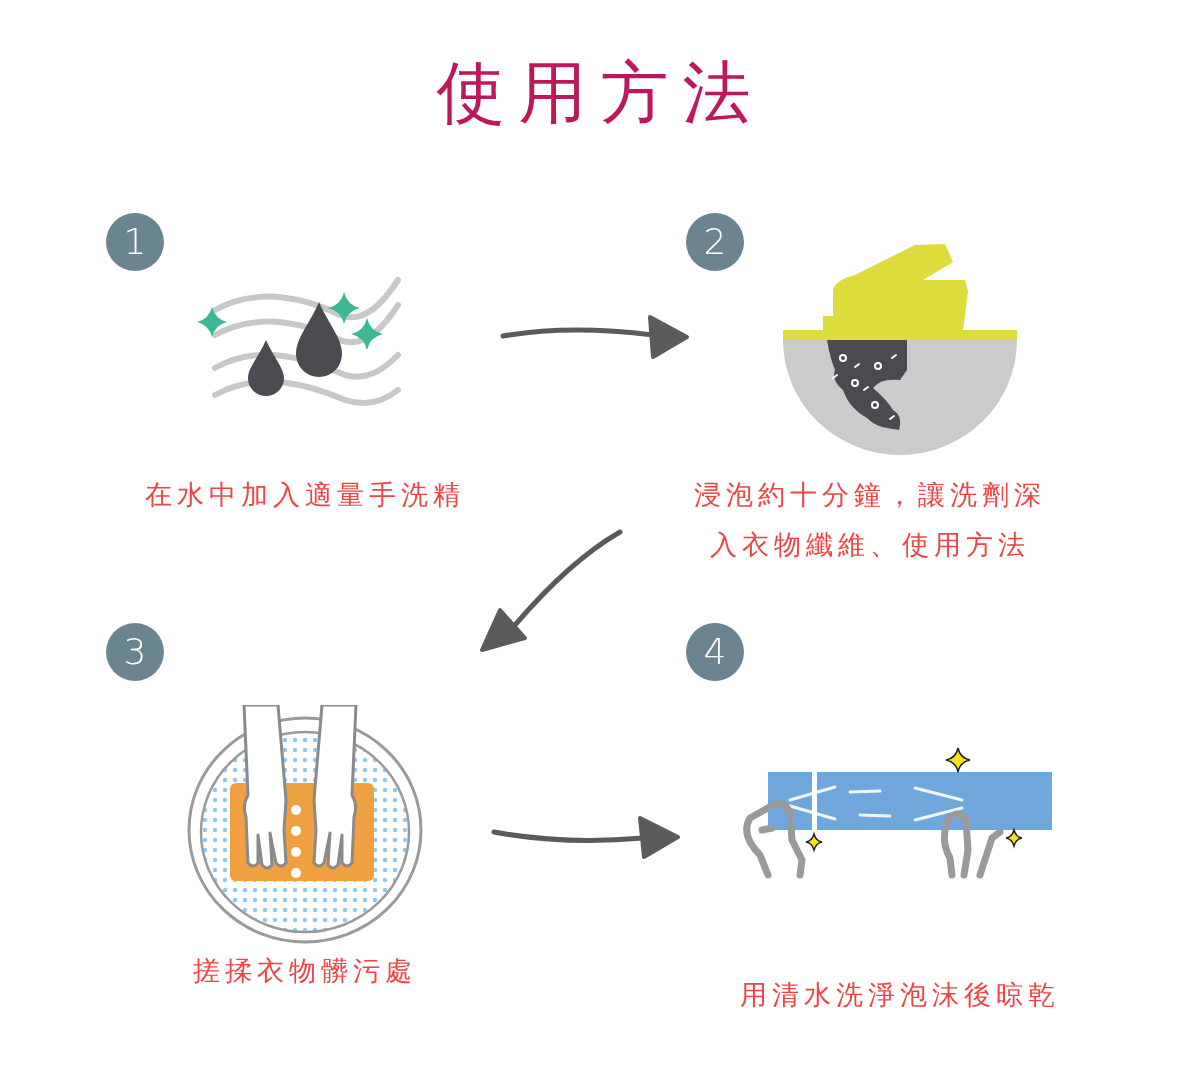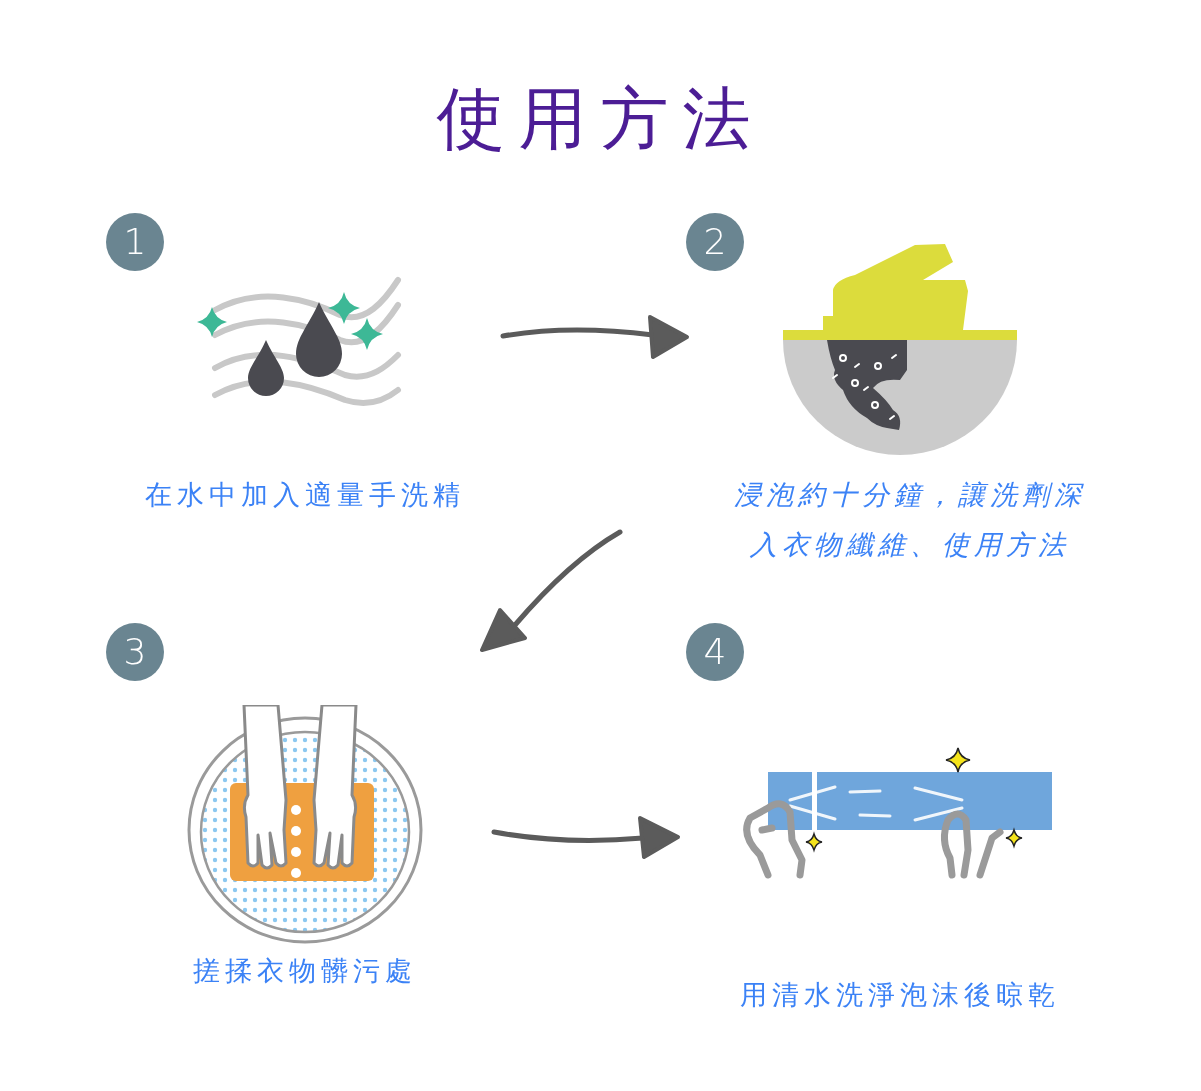--- a/index.html
+++ b/index.html
@@ -1,24 +1,24 @@
 <!DOCTYPE html>
 <html><head>
 <meta charset="utf-8">
 <style>
   html, body { margin: 0; padding: 0; background: #ffffff; }
   body { width: 1201px; height: 1091px; position: relative; overflow: hidden;
          font-family: "DejaVu Sans", "Liberation Sans", sans-serif; color: #6a8591; }
-  .title { position: absolute; left: 0; width: 1201px; top: 78px; text-align: center;
-           font-size: 68px; letter-spacing: 14px; color: #4c1d95; font-weight: 300; line-height: 1.2; }
+  .title { position: absolute; left: 0; width: 1201px; top: 52px; text-align: center;
+           font-size: 68px; letter-spacing: 14px; color: #be185d; font-weight: 300; line-height: 1.2; }
   .badge { position: absolute; width: 58px; height: 58px; border-radius: 50%;
            background: #6a8591; color: #ffffff; font-size: 36px; line-height: 58px;
            text-align: center; font-weight: 300; }
   .caption { position: absolute; text-align: center; font-size: 27px; letter-spacing: 5px;
-             color: #3b82f6; line-height: 50px; }
+             color: #ef4444; line-height: 50px; }
   .illus { position: absolute; }
   .arrow { position: absolute; }
 </style>
 </head>
 <body>
 
 <div class="title">使用方法</div>
 
 <div class="badge" style="left:106px;top:213px;">1</div>
 <svg class="illus" style="left:190px;top:270px;" width="220" height="150" viewBox="0 0 220 150">
@@ -55,21 +55,21 @@
       <circle cx="100" cy="165" r="3"></circle>
   </g>
   <g stroke="#ffffff" stroke-width="2" stroke-linecap="round">
     <line x1="80" y1="127" x2="84" y2="124"></line>
       <line x1="117" y1="118" x2="121" y2="115"></line>
     <line x1="58" y1="138" x2="62" y2="135"></line>
       <line x1="89" y1="150" x2="93" y2="147"></line>
     <line x1="115" y1="179" x2="119" y2="176"></line>
   </g>
 </svg>
-<div class="caption" style="left:700px;width:420px;top:470px;font-style:italic;">
+<div class="caption" style="left:660px;width:420px;top:470px;">
   <div>浸泡約十分鐘，讓洗劑深</div>
   <div>入衣物纖維、使用方法</div>
 </div>
 
 <svg class="arrow" style="left:470px;top:520px;" width="165" height="140" viewBox="0 0 165 140">
   <path d="M150 12 C110 35, 75 70, 45 105" fill="none" stroke="#5b5b5b" stroke-width="5" stroke-linecap="round"></path>
   <path d="M30 90 L12 130 L55 118 Z" fill="#5b5b5b" stroke="#5b5b5b" stroke-width="4" stroke-linejoin="round"></path>
 </svg>
 
 <div class="badge" style="left:106px;top:623px;">3</div>

